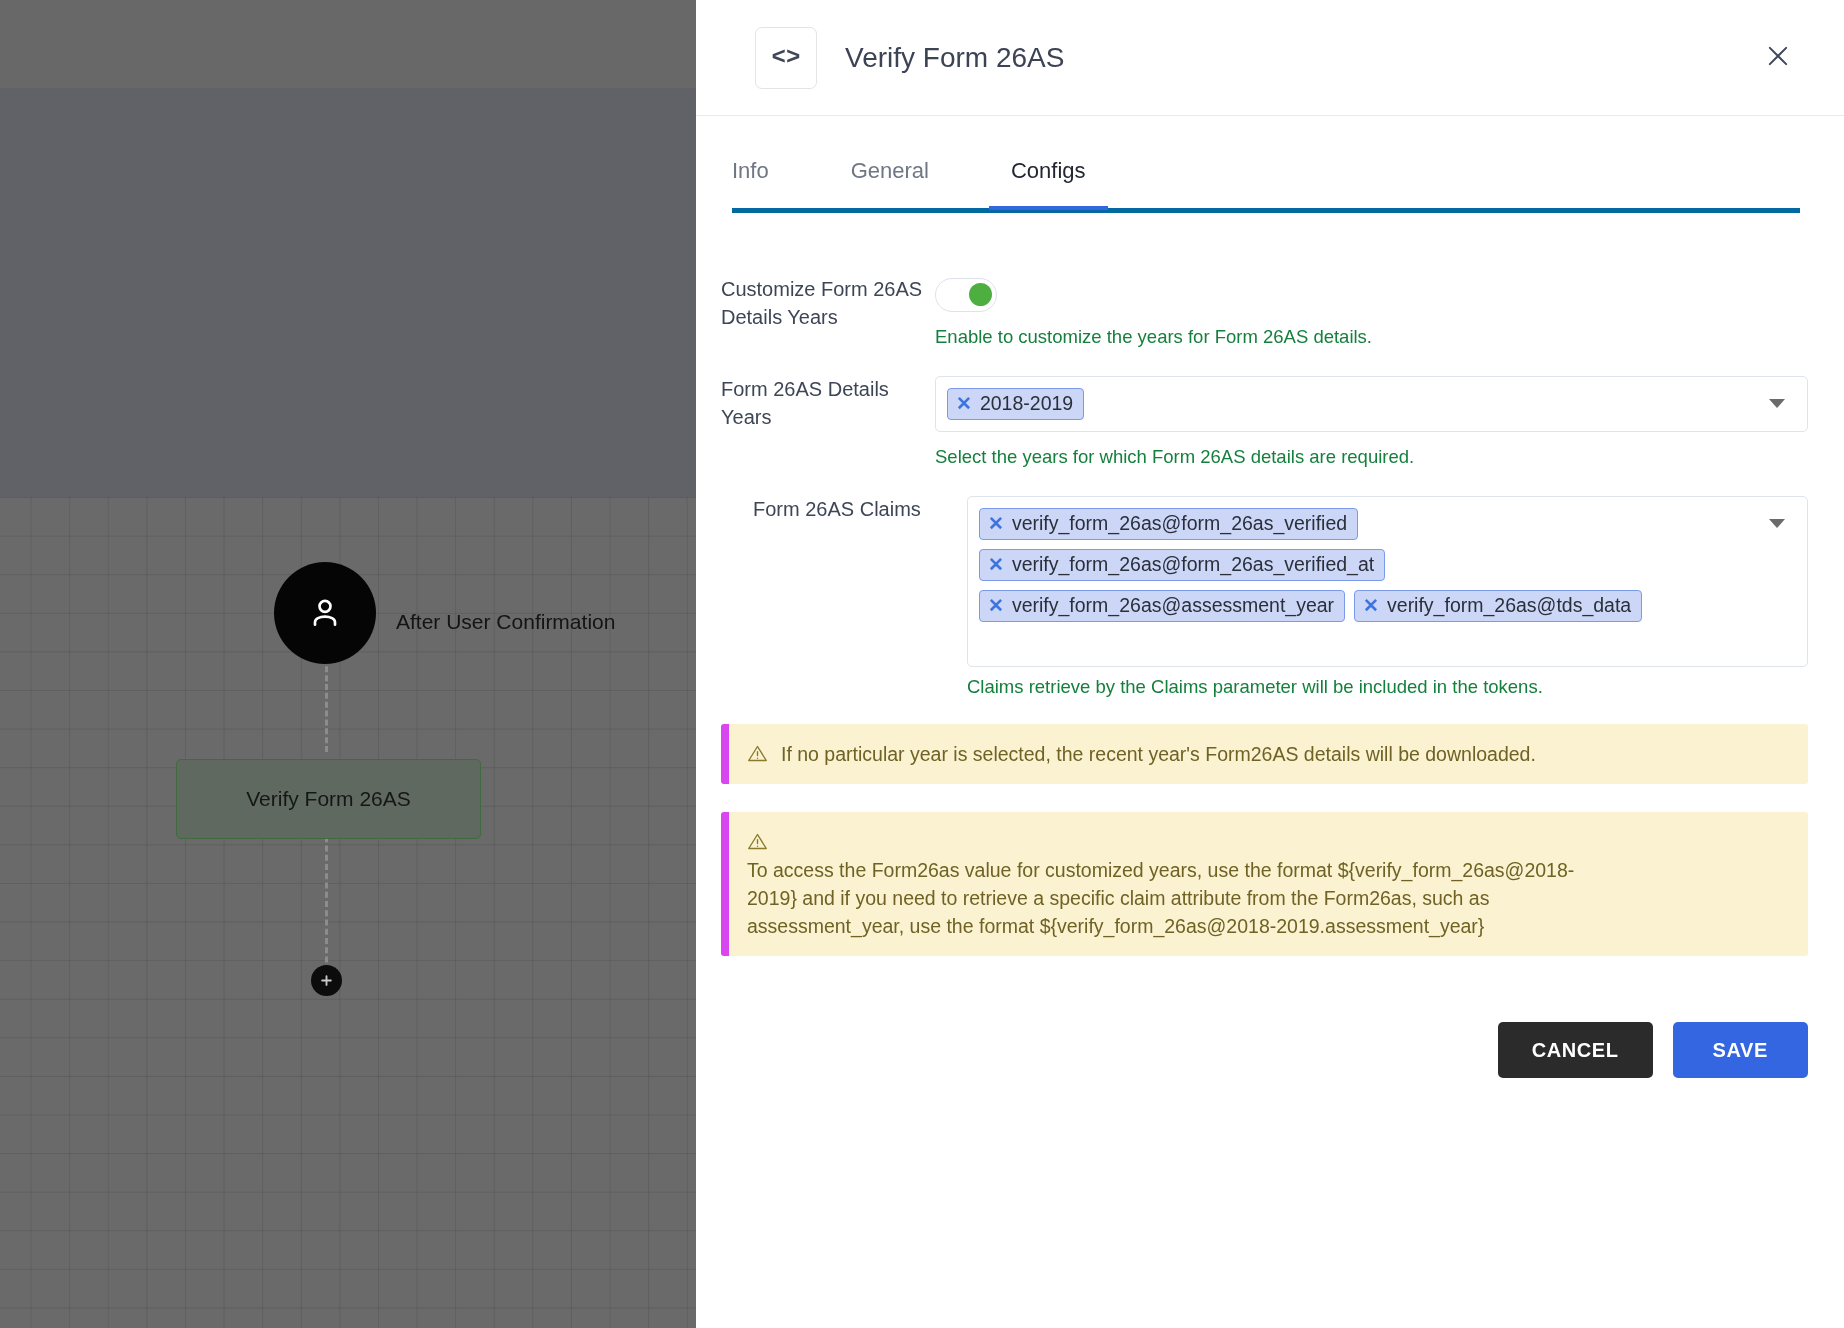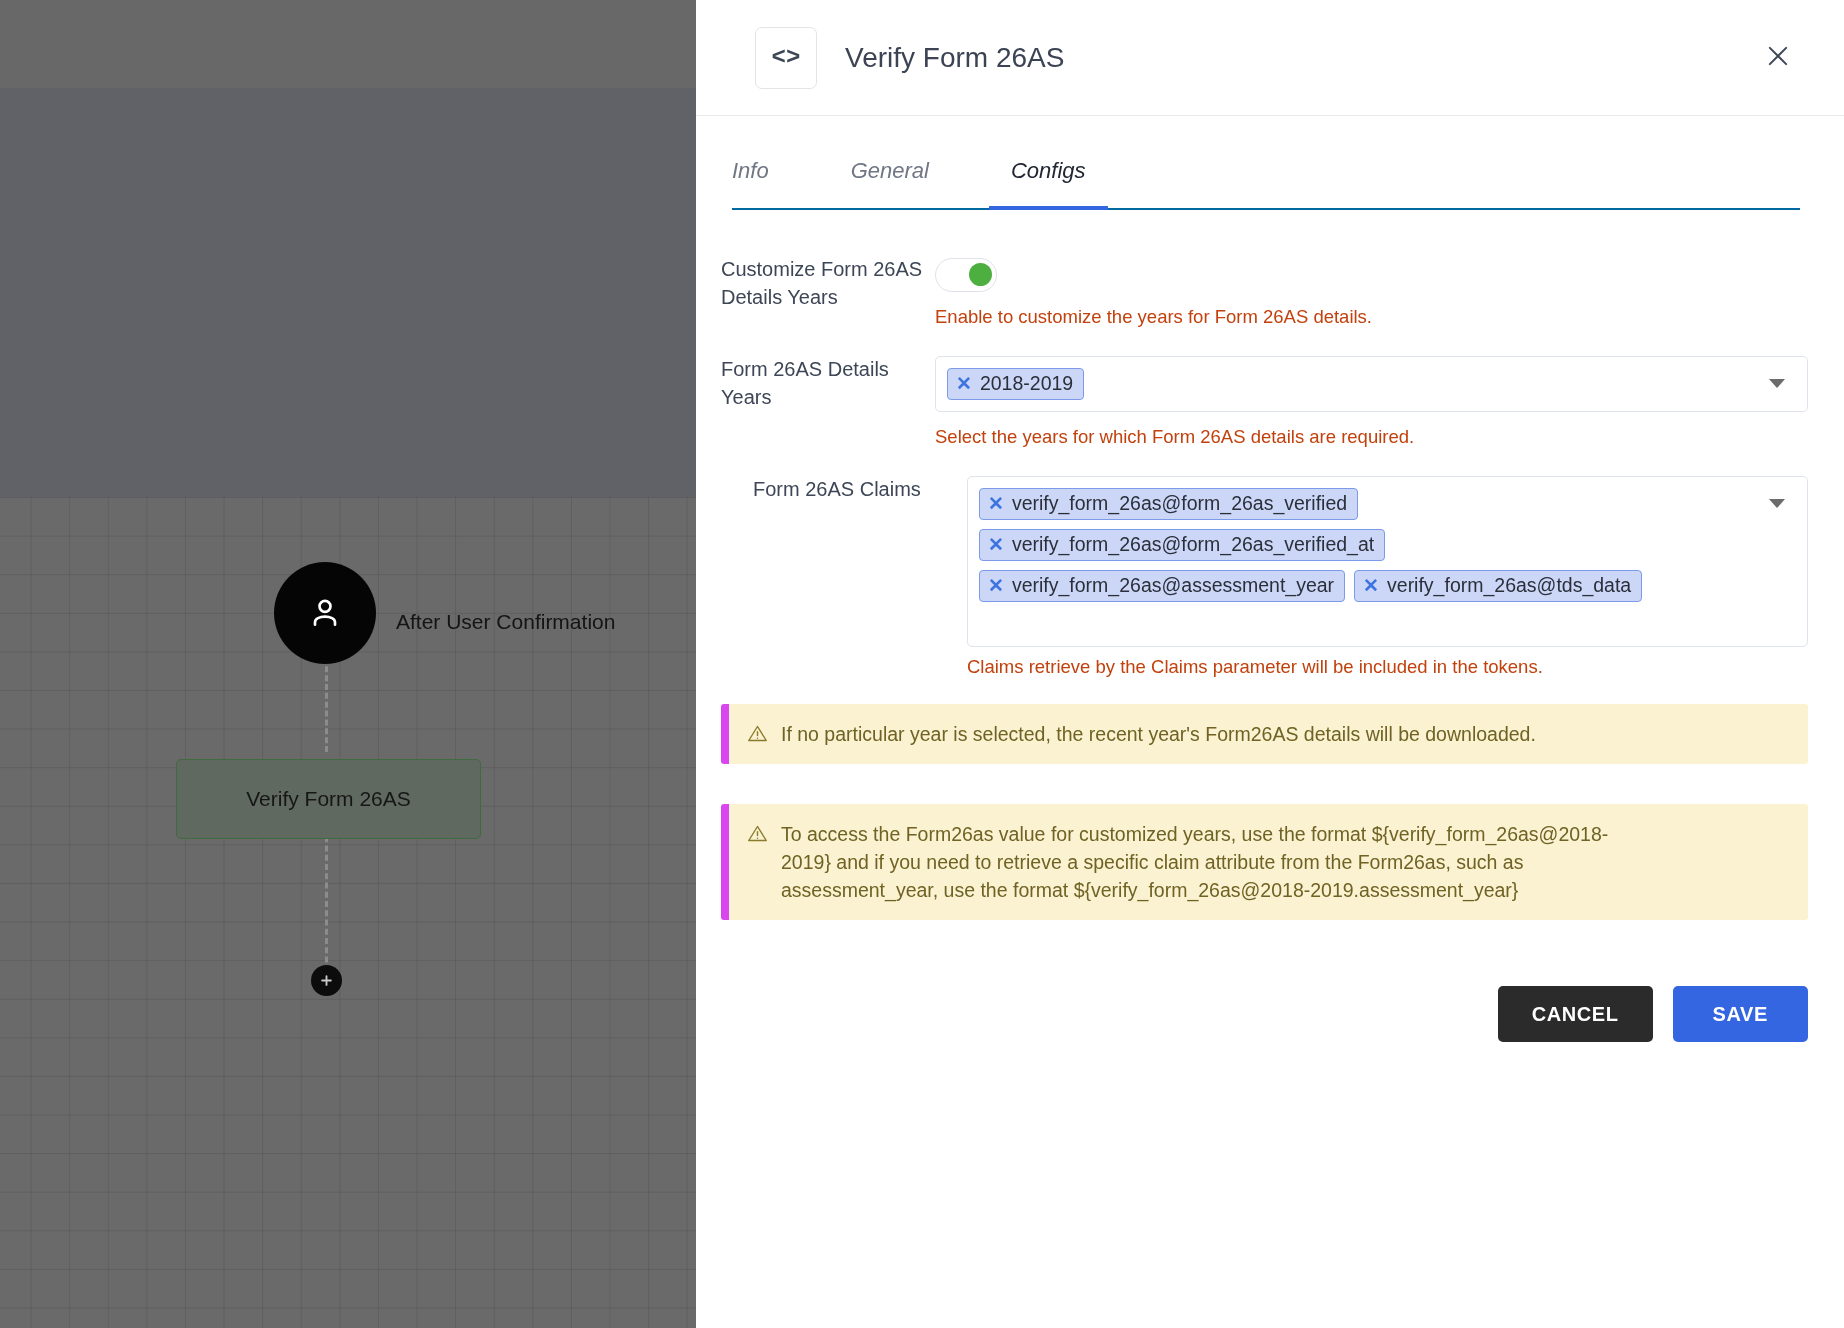--- a/index.html
+++ b/index.html
@@ -100,25 +100,24 @@
   }
   #panel-close {
     position: absolute; right: 44px; top: 34px;
     width: 44px; height: 44px;
     display: flex; align-items: center; justify-content: center;
     cursor: pointer;
   }
 
   #tabs {
     display: flex;
-    margin: 0 0 0 36px;
+    margin: 0 0 17px 36px;
     padding-top: 42px;
-    border-bottom: 2px solid #0369a1;
+    border-bottom: 5px solid #0369a1;
     width: 1068px;
-    font-style: italic;
   }
   .tab {
     font-size: 22px; color: #6f7684;
     padding: 0 0 22px 0;
     margin-right: 38px;
     cursor: pointer;
     border-bottom: 4px solid transparent;
     margin-bottom: -2px;
   }
   .tab:first-child { padding-left: 0; }
@@ -140,21 +139,21 @@
     border: 1.5px solid #dfe2ea; border-radius: 17px;
     background: #fff; position: relative; cursor: pointer;
     margin-top: 2px;
   }
   .switch .knob {
     position: absolute; right: 4px; top: 4px;
     width: 23px; height: 23px; border-radius: 50%;
     background: #4caf3f;
   }
   .hint {
-    font-size: 18.5px; color: #c2410c;
+    font-size: 18.5px; color: #15803d;
     margin-top: 14px;
   }
   .hint.tight { margin-top: 9px; }
 
   .select-box {
     border: 1px solid #dfe3ec; border-radius: 5px;
     background: #fff;
     position: relative;
     padding: 11px 52px 11px 11px;
     min-height: 56px;
@@ -182,21 +181,21 @@
   }
 
   .note {
     display: flex; align-items: flex-start;
     background: #faf2d0;
     border-left: 8px solid #d946ef;
     border-radius: 3px;
     margin: 0 36px 0 25px;
     padding: 16px 20px 16px 18px;
   }
-  .note + .note { margin-top: 40px; }
+  .note + .note { margin-top: 28px; flex-direction: column; }
   .note-icon {
     flex: 0 0 auto; margin-right: 13px; margin-top: 3px;
   }
   .note-text {
     font-size: 19.5px; color: #6f6224; line-height: 1.44;
   }
 
   #actions {
     display: flex; justify-content: flex-end; gap: 20px;
     padding: 66px 36px 0 0;

